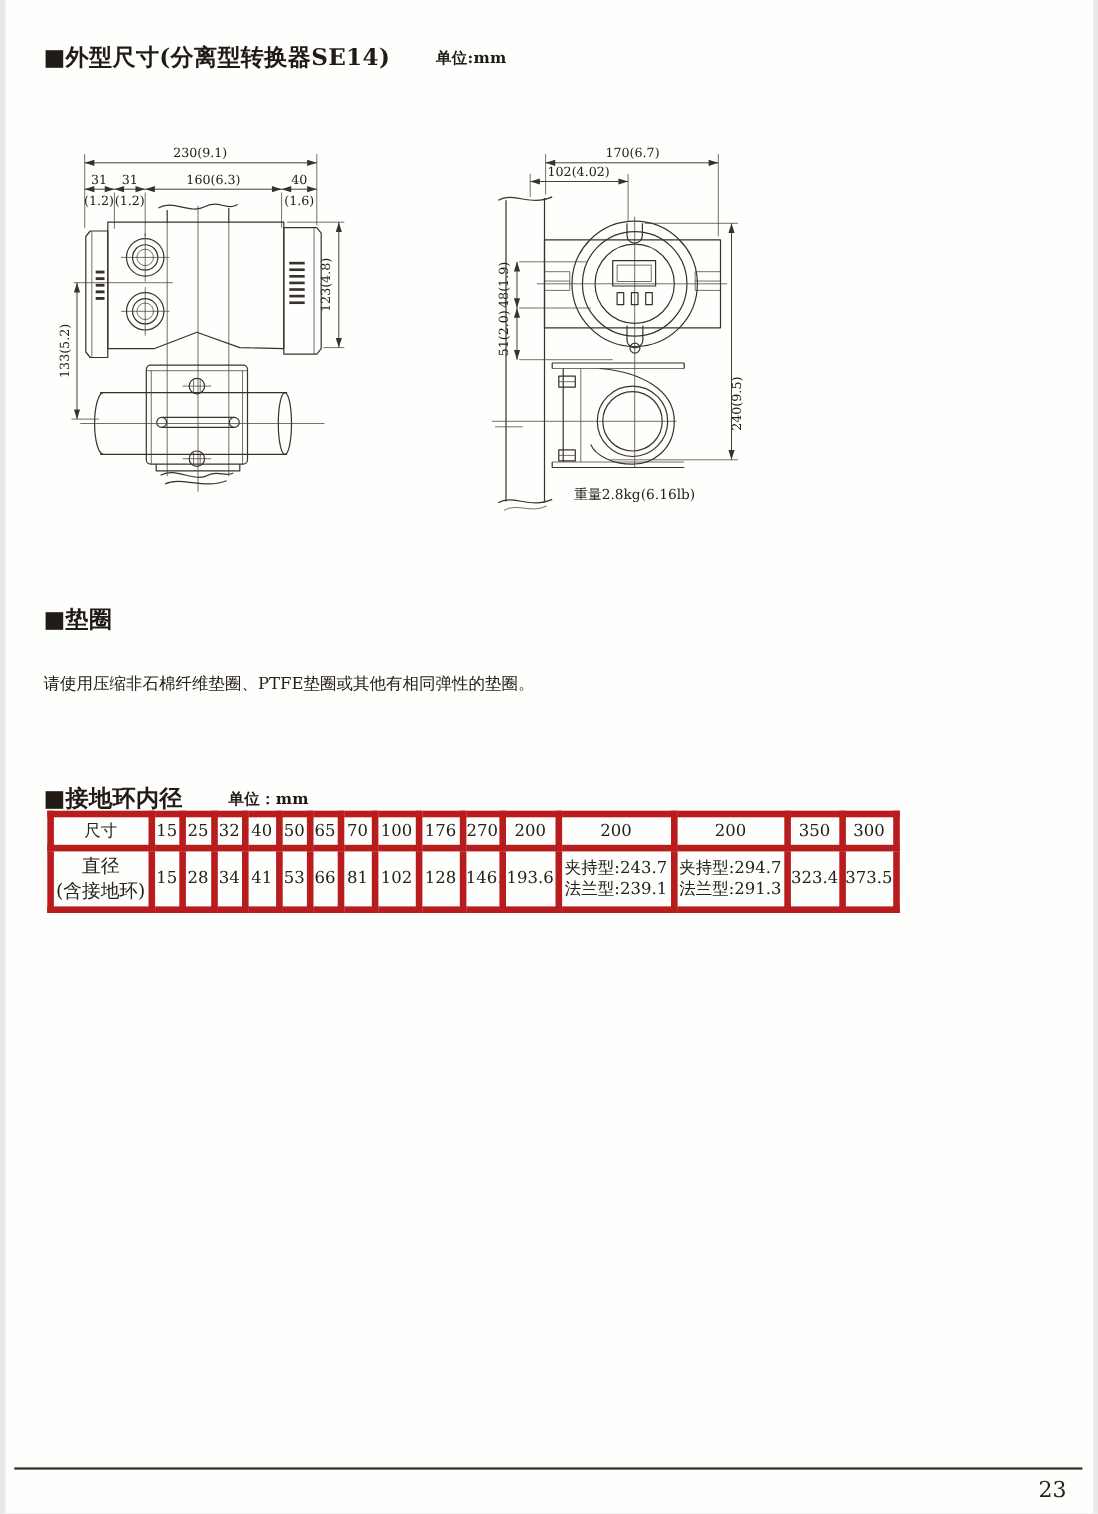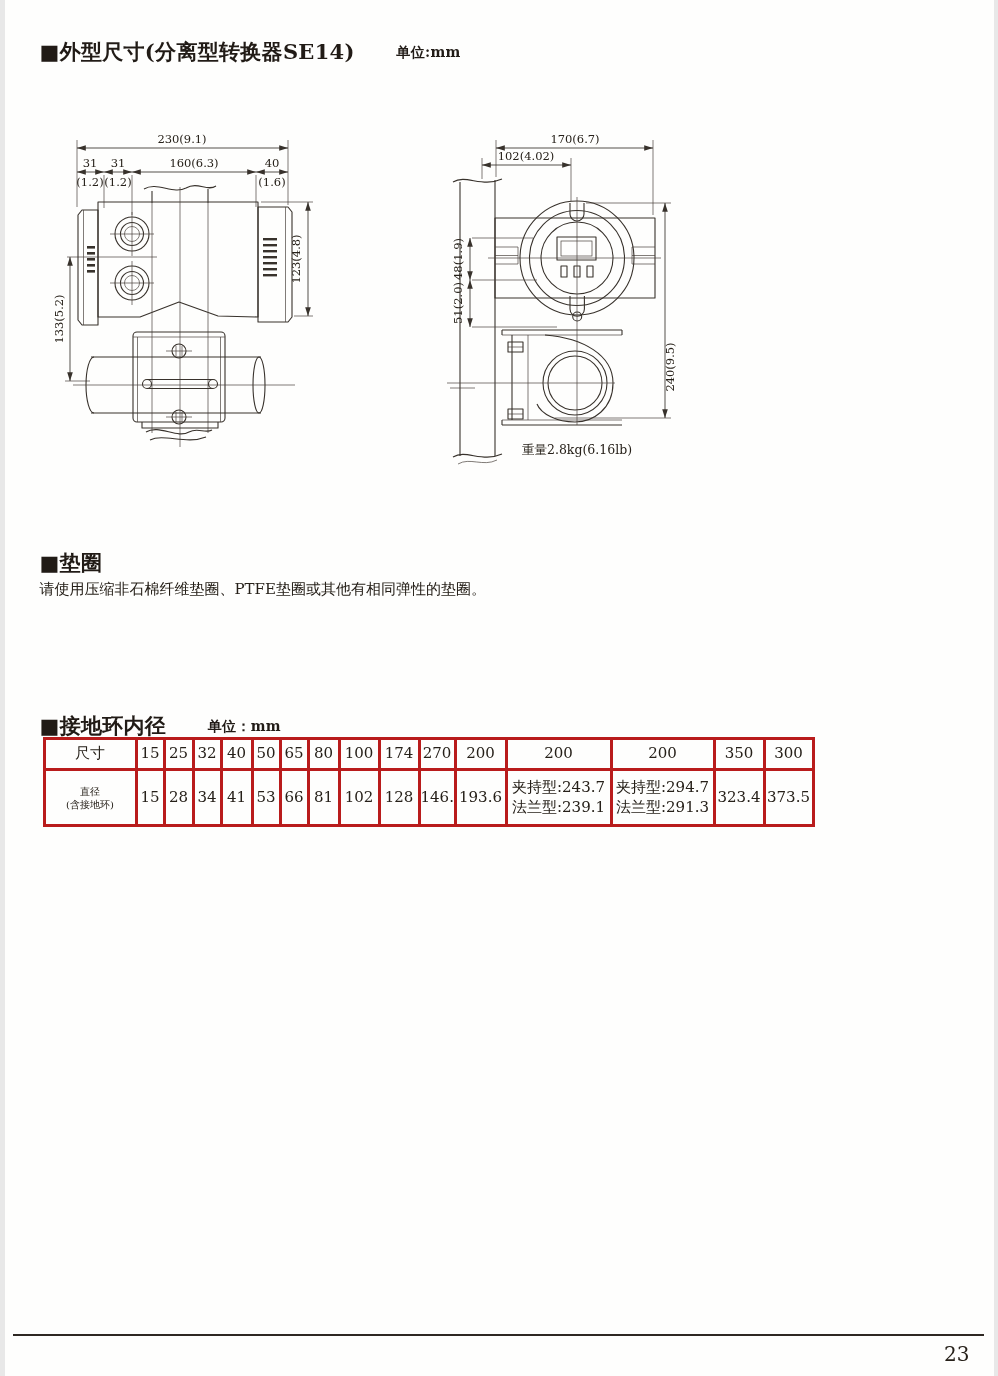--- a/index.html
+++ b/index.html
@@ -17,27 +17,27 @@
   .tn  { fill:none; stroke:#4a443d; stroke-width:0.7; }
   .dm  { fill:none; stroke:#38322c; stroke-width:0.85; }
   .bar { fill:#38322c; stroke:none; }
   .dt  { font-family:"DejaVu Serif","Liberation Serif",serif; font-size:11.5px; fill:#262019; text-anchor:middle; }
   .ct  { font-family:"DejaVu Serif","Liberation Serif",serif; font-size:12.5px; fill:#262019; text-anchor:middle; }
   .grtable {
     position:absolute; left:38px; top:737px; width:769px;
     border-collapse:collapse; table-layout:fixed; border:2px solid #3b352f;
   }
   .grtable th, .grtable td {
-    border:3px solid #b91c1c; text-align:center; vertical-align:middle;
+    border:6px solid #b91c1c; text-align:center; vertical-align:middle;
     font-weight:normal; font-size:15px; padding:0; white-space:pre-line; line-height:1.3;
     overflow:hidden; color:#262019;
   }
   .grtable tr.hdr  { height:31px; }
   .grtable tr.body { height:56px; }
-  .grtable .lbl2 { font-size:10px;margin-top:48px; }
+  .grtable .lbl2 { font-size:17px;margin-top:48px; }
   .footer-rule { position:absolute; left:8px; right:10px; top:1334px; border-top:2px solid #2e2823; height:0; }
   .pagenum { position:absolute; right:24px; top:1342px; font-size:20px; color:#262019; }
 </style>
 </head>
 <body>
 
 <div class="page">
 
   <div class="h1" style="left:35px; top:38px;">
     <span>■外型尺寸(分离型转换器SE14)</span>
@@ -265,21 +265,21 @@
     <text class="dt" x="101" y="45">102(4.02)</text>
     <text class="dt" transform="rotate(-90 37,144)" x="37" y="144">48(1.9)</text>
     <text class="dt" transform="rotate(-90 37,188)" x="37" y="188">51(2.0)</text>
     <text class="dt" transform="rotate(-90 249,252)" x="249" y="252">240(9.5)</text>
     <text class="ct" x="152" y="339">重量2.8kg(6.16lb)</text>
   </svg>
 
   <div class="h1" style="left:35px; top:549px;">
     <span>■垫圈</span>
   </div>
-  <div class="para" style="left:35px; top:580px;">请使用压缩非石棉纤维垫圈、PTFE垫圈或其他有相同弹性的垫圈。</div>
+  <div class="para" style="left:35px; top:612px;">请使用压缩非石棉纤维垫圈、PTFE垫圈或其他有相同弹性的垫圈。</div>
 
   <div class="h1" style="left:35px; top:684px;margin-top:28px;">
     <span>■接地环内径</span>
     <span class="unit unit-inline">单位：mm</span>
   </div>
 
   <table class="grtable">
     <colgroup>
       <col style="width:92px">
         <col style="width:28px">
@@ -300,23 +300,23 @@
     </colgroup>
     <tbody>
         <tr class="hdr">
       <th>尺寸</th>
       <th>15</th>
       <th>25</th>
       <th>32</th>
       <th>40</th>
       <th>50</th>
       <th>65</th>
-      <th>80</th>
+      <th>70</th>
       <th>100</th>
-      <th>174</th>
+      <th>176</th>
       <th>270</th>
       <th>200</th>
       <th>200</th>
       <th>200</th>
       <th>350</th>
       <th>300</th>
     </tr>
     <tr class="body">
       <th class="lbl2">直径
 (含接地环)</th>

